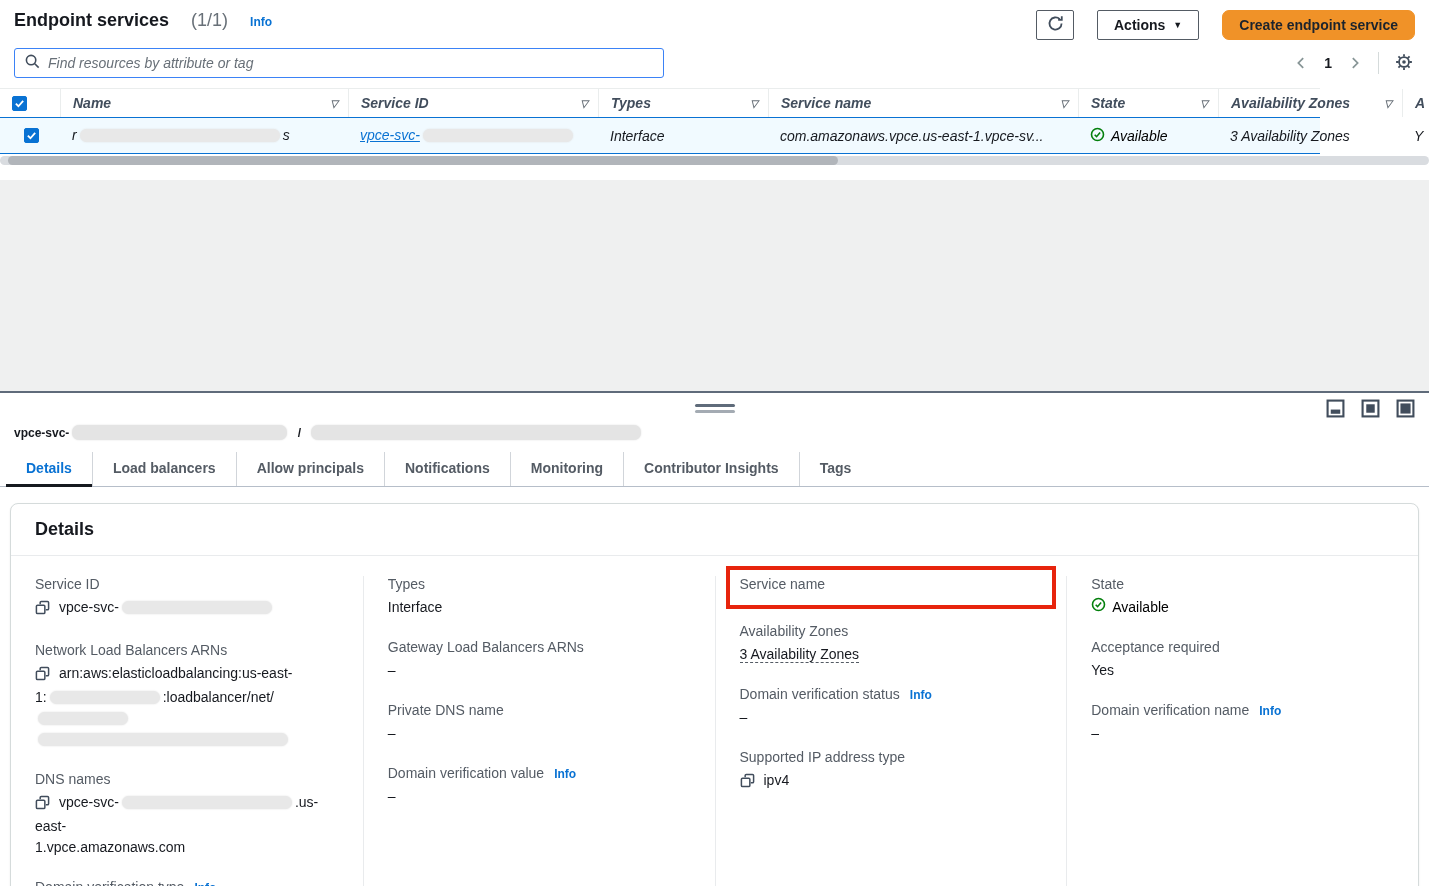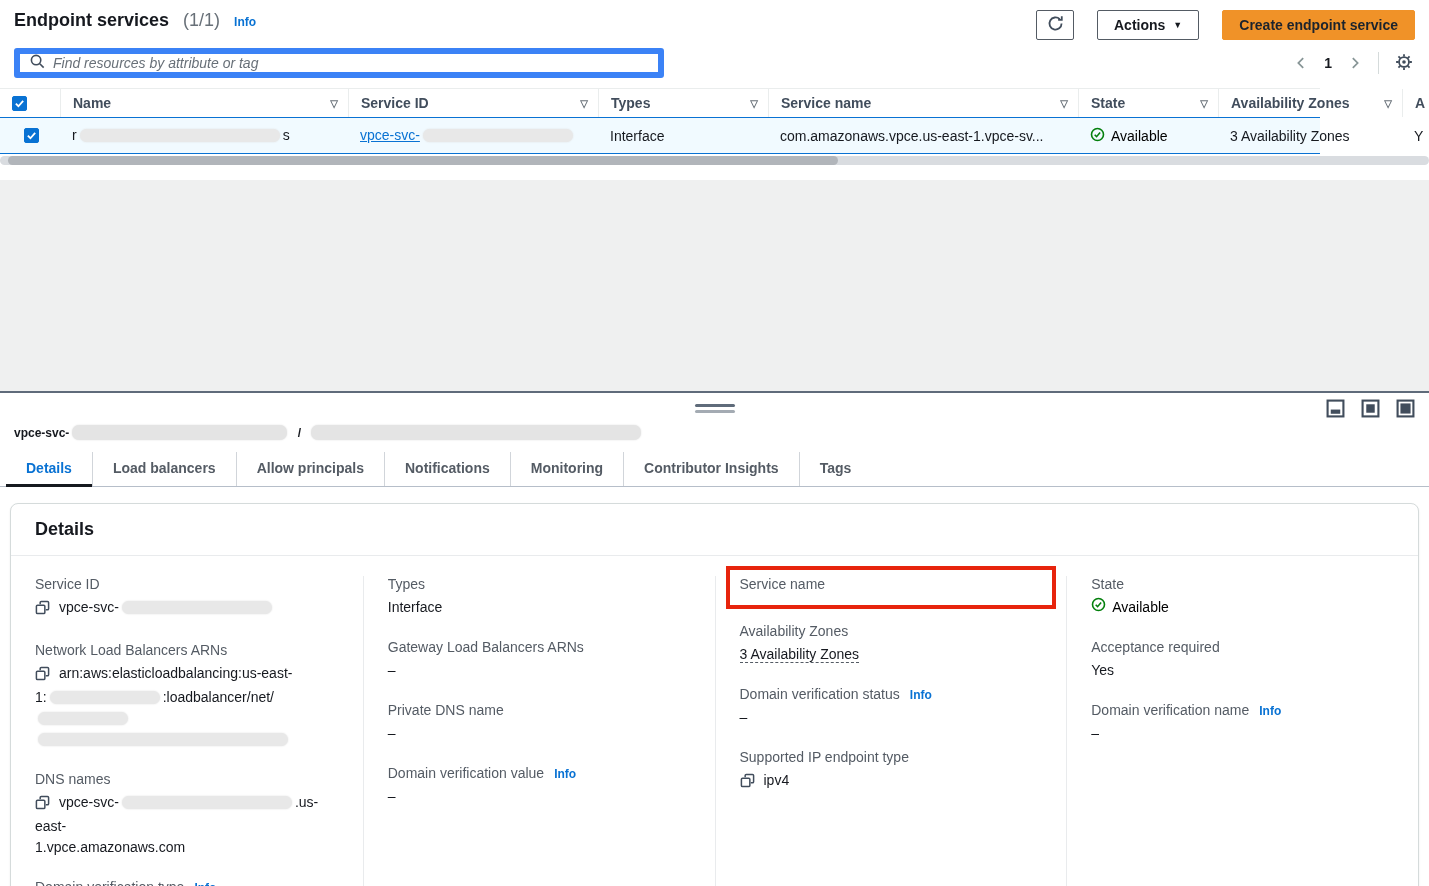--- a/index.html
+++ b/index.html
@@ -4,46 +4,46 @@
 <style>
   * { margin:0; padding:0; box-sizing:border-box; }
   html,body { width:1429px; height:886px; overflow:hidden; background:#fff;
     font-family:"Liberation Sans", sans-serif; color:#16191f; font-size:14px; }
 
   .top-region { height:393px; display:flex; flex-direction:column; background:#fff;
     border-bottom:2px solid #5f6b7a; }
 
   
   .page-header { padding:10px 14px 0; display:flex; justify-content:space-between; align-items:flex-start; }
-  .title-group { display:flex; align-items:baseline; gap:14px; }
+  .title-group { display:flex; align-items:baseline; gap:22px; }
   .title-group h1 { font-size:18px; font-weight:bold; color:#16191f; }
   .count { font-size:18px; color:#687078; font-weight:normal; }
   .info-link { font-size:12px; font-weight:bold; color:#0972d3; text-decoration:none; cursor:pointer; }
   .header-actions { display:flex; gap:23px; align-items:center; }
   .btn { height:30px; background:#fff; border:1px solid #545b64; border-radius:2px;
     font-family:inherit; font-size:14px; font-weight:bold; color:#16191f;
     padding:0 16px; display:flex; align-items:center; gap:8px; cursor:pointer; }
   .btn.icon-only { width:38px; justify-content:center; padding:0; }
-  .btn.primary { background:#F09228; border-color:#F09228; color:#1b232d; }
+  .btn.primary { background:#F09228; border-color:#F09228; color:#1b232d;border-radius:7px; }
   .caret { font-size:9px; color:#16191f; }
 
   
   .toolbar-row { padding:8px 14px 10px; display:flex; justify-content:space-between; align-items:center; }
-  .search-box { width:650px; height:30px; border:6px solid #3b82f6; border-radius:3px;
+  .search-box { width:650px; height:30px; border:1px solid #3b82f6; border-radius:3px;
     display:flex; align-items:center; padding:0 10px; gap:8px; background:#fff; }
   .search-box input { border:none; outline:none; flex:1; font-family:inherit; font-size:14px;
     font-style:italic; color:#16191f; background:transparent; }
   .search-box input::placeholder { color:#687078; font-style:italic; }
   .pagination { display:flex; align-items:center; gap:14px; }
   .page-btn { background:none; border:none; cursor:pointer; display:flex; align-items:center; padding:2px; }
   .page-num { font-weight:bold; font-size:14px; color:#16191f; }
   .pag-divider { width:1px; height:22px; background:#d5dbdb; }
 
   
-  .table { width:1320px; border-top:1px solid #eaeded; }
+  .table { width:1320px; border-top:1px solid #eaeded;font-style:italic; }
   .trow { display:grid; grid-template-columns:60px 288px 250px 170px 310px 140px 184px 27px; align-items:center; }
   .thead { height:28px; }
   .thead .cell { font-weight:bold; color:#414d5c; font-size:14px; height:28px;
     display:flex; align-items:center; justify-content:space-between; padding:0 10px 0 12px; }
   .thead .cell + .cell { border-left:1px solid #eaeded; }
   .sort-glyph { font-size:10px; color:#687078; margin-left:6px; }
   .tbody-row { height:37px; background:#f1faff; border-top:1px solid #0972d3; border-bottom:1px solid #0972d3; }
   .tbody-row .cell { padding:0 10px 0 12px; white-space:nowrap; overflow:hidden; }
   .cb-cell { display:flex; justify-content:center; align-items:center; }
   .checkbox { width:15px; height:15px; background:#0972d3; border:1px solid #0972d3; border-radius:2px;
@@ -401,21 +401,21 @@
         </div>
         <div class="field">
           <div class="field-label">
             <span>Domain verification status</span>
             <a class="info-link">Info</a>
           </div>
           <div class="field-value dash">–</div>
         </div>
         <div class="field">
           <div class="field-label">
-              <span>Supported IP endpoint type</span>
+              <span>Supported IP address type</span>
             </div>
           <div class="field-value">
             <span class="copy-icon">
               <svg width="15" height="15" viewBox="0 0 16 16">
                   <path d="M5.5 4.5V2.7c0-.7.5-1.2 1.2-1.2h6.6c.7 0 1.2.5 1.2 1.2v6.6c0 .7-.5 1.2-1.2 1.2h-1.8" fill="none" stroke="#414d5c" stroke-width="1.6"></path>
                   <rect x="1.5" y="5.5" width="9" height="9" rx="1.2" fill="none" stroke="#414d5c" stroke-width="1.6"></rect>
                 </svg>
             </span><span>ipv4</span>
           </div>
         </div>

